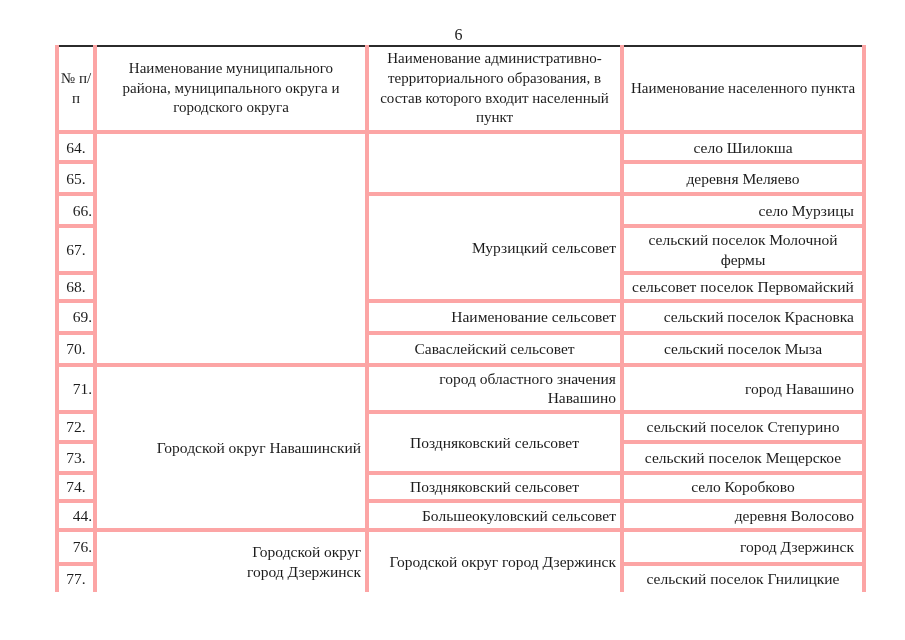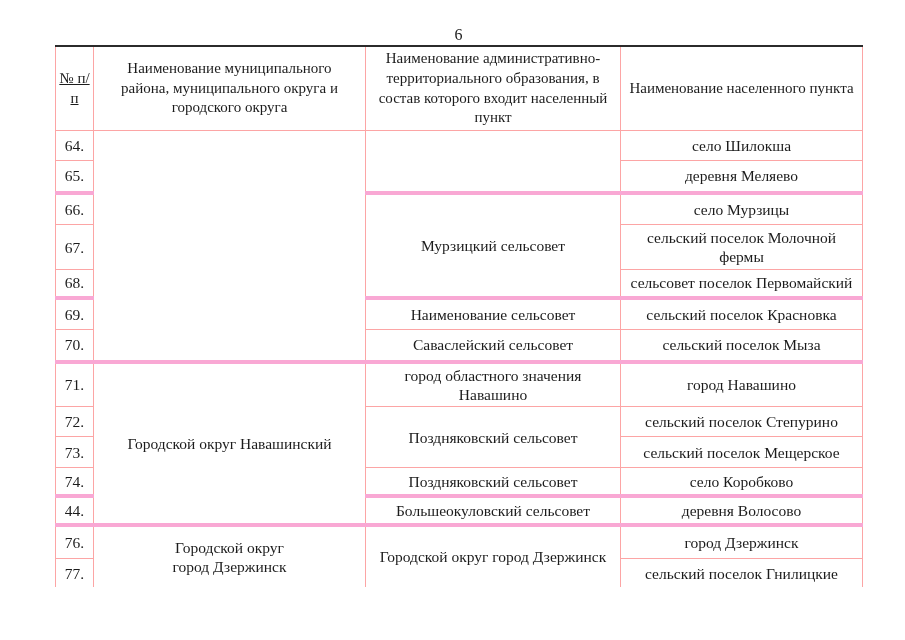--- a/index.html
+++ b/index.html
@@ -22,42 +22,42 @@
   }
   table.doc {
     position: absolute;
     top: 45px;
     left: 55px;
     width: 807px;
     border-collapse: collapse;
     table-layout: fixed;
   }
   .doc th, .doc td {
-    border: 1px solid #fca5a5;
+    border: 4px solid #fca5a5;
     font-weight: normal;
     text-align: center;
     vertical-align: middle;
     font-size: 15.5px;
     line-height: 1.25;
     padding: 2px 6px;
     box-sizing: border-box;
     overflow: hidden;
   }
   .doc thead th {
     height: 78px;
     font-size: 15px;
     line-height: 1.32;
     border-top: 2px solid #2b2b2b;
   }
   .doc thead th.th-district { padding: 2px 18px; }
-  .doc thead th.th-num { padding: 6px 1px; text-decoration: underline; }
+  .doc thead th.th-num { padding: 6px 1px; }
   .doc td.num { padding: 2px 1px; }
   .doc td.unit, .doc td.district { white-space: pre-line; padding: 2px 4px; font-family: Liberation Serif, serif; }
   .doc td.settlement { padding: 2px 8px; }
-  tr.group-start td { border-top: 4px solid #f9a8d4; }
+  tr.group-start td { border-top: 4px solid #f9a8d4; text-align: right; }
   .doc td.no-bottom { border-bottom: none; }
 </style>
 </head>
 <body>
 
 <div class="page">
   <div class="page-number">6</div>
 
   <table class="doc">
     <colgroup>

